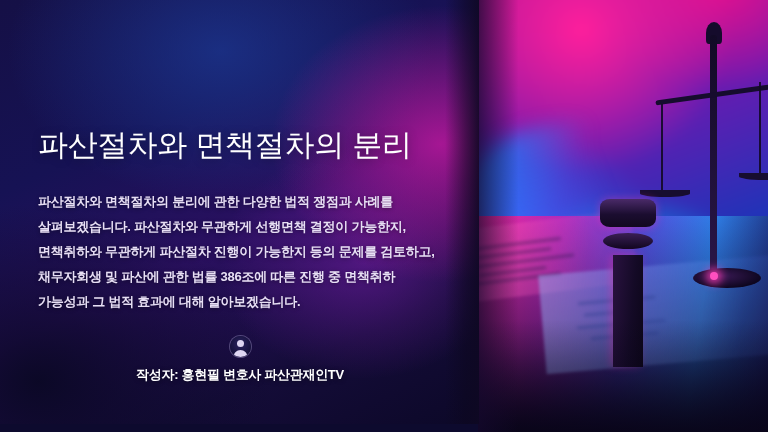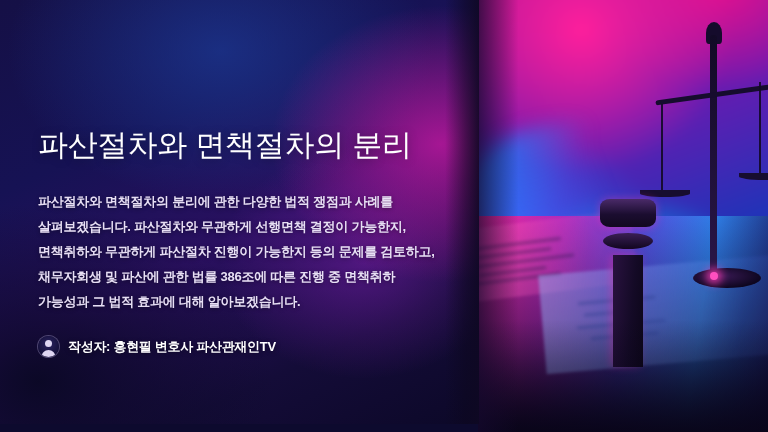--- a/index.html
+++ b/index.html
@@ -243,20 +243,21 @@
     letter-spacing: -0.25px;
     word-break: keep-all;
     text-shadow: 0 1px 4px rgba(0,0,0,.4);
   }
 
   .byline {
     display: flex;
     align-items: center;
     gap: 9px;
     margin-top: 21px;
+    flex-direction: column;
   }
   .avatar {
     width: 21px;
     height: 21px;
     border-radius: 50%;
     background: radial-gradient(circle at 50% 38%, #2b2360 0%, #14103a 70%);
     box-shadow: 0 0 0 1px rgba(190,180,230,.35);
     display: flex;
     align-items: flex-end;
     justify-content: center;

